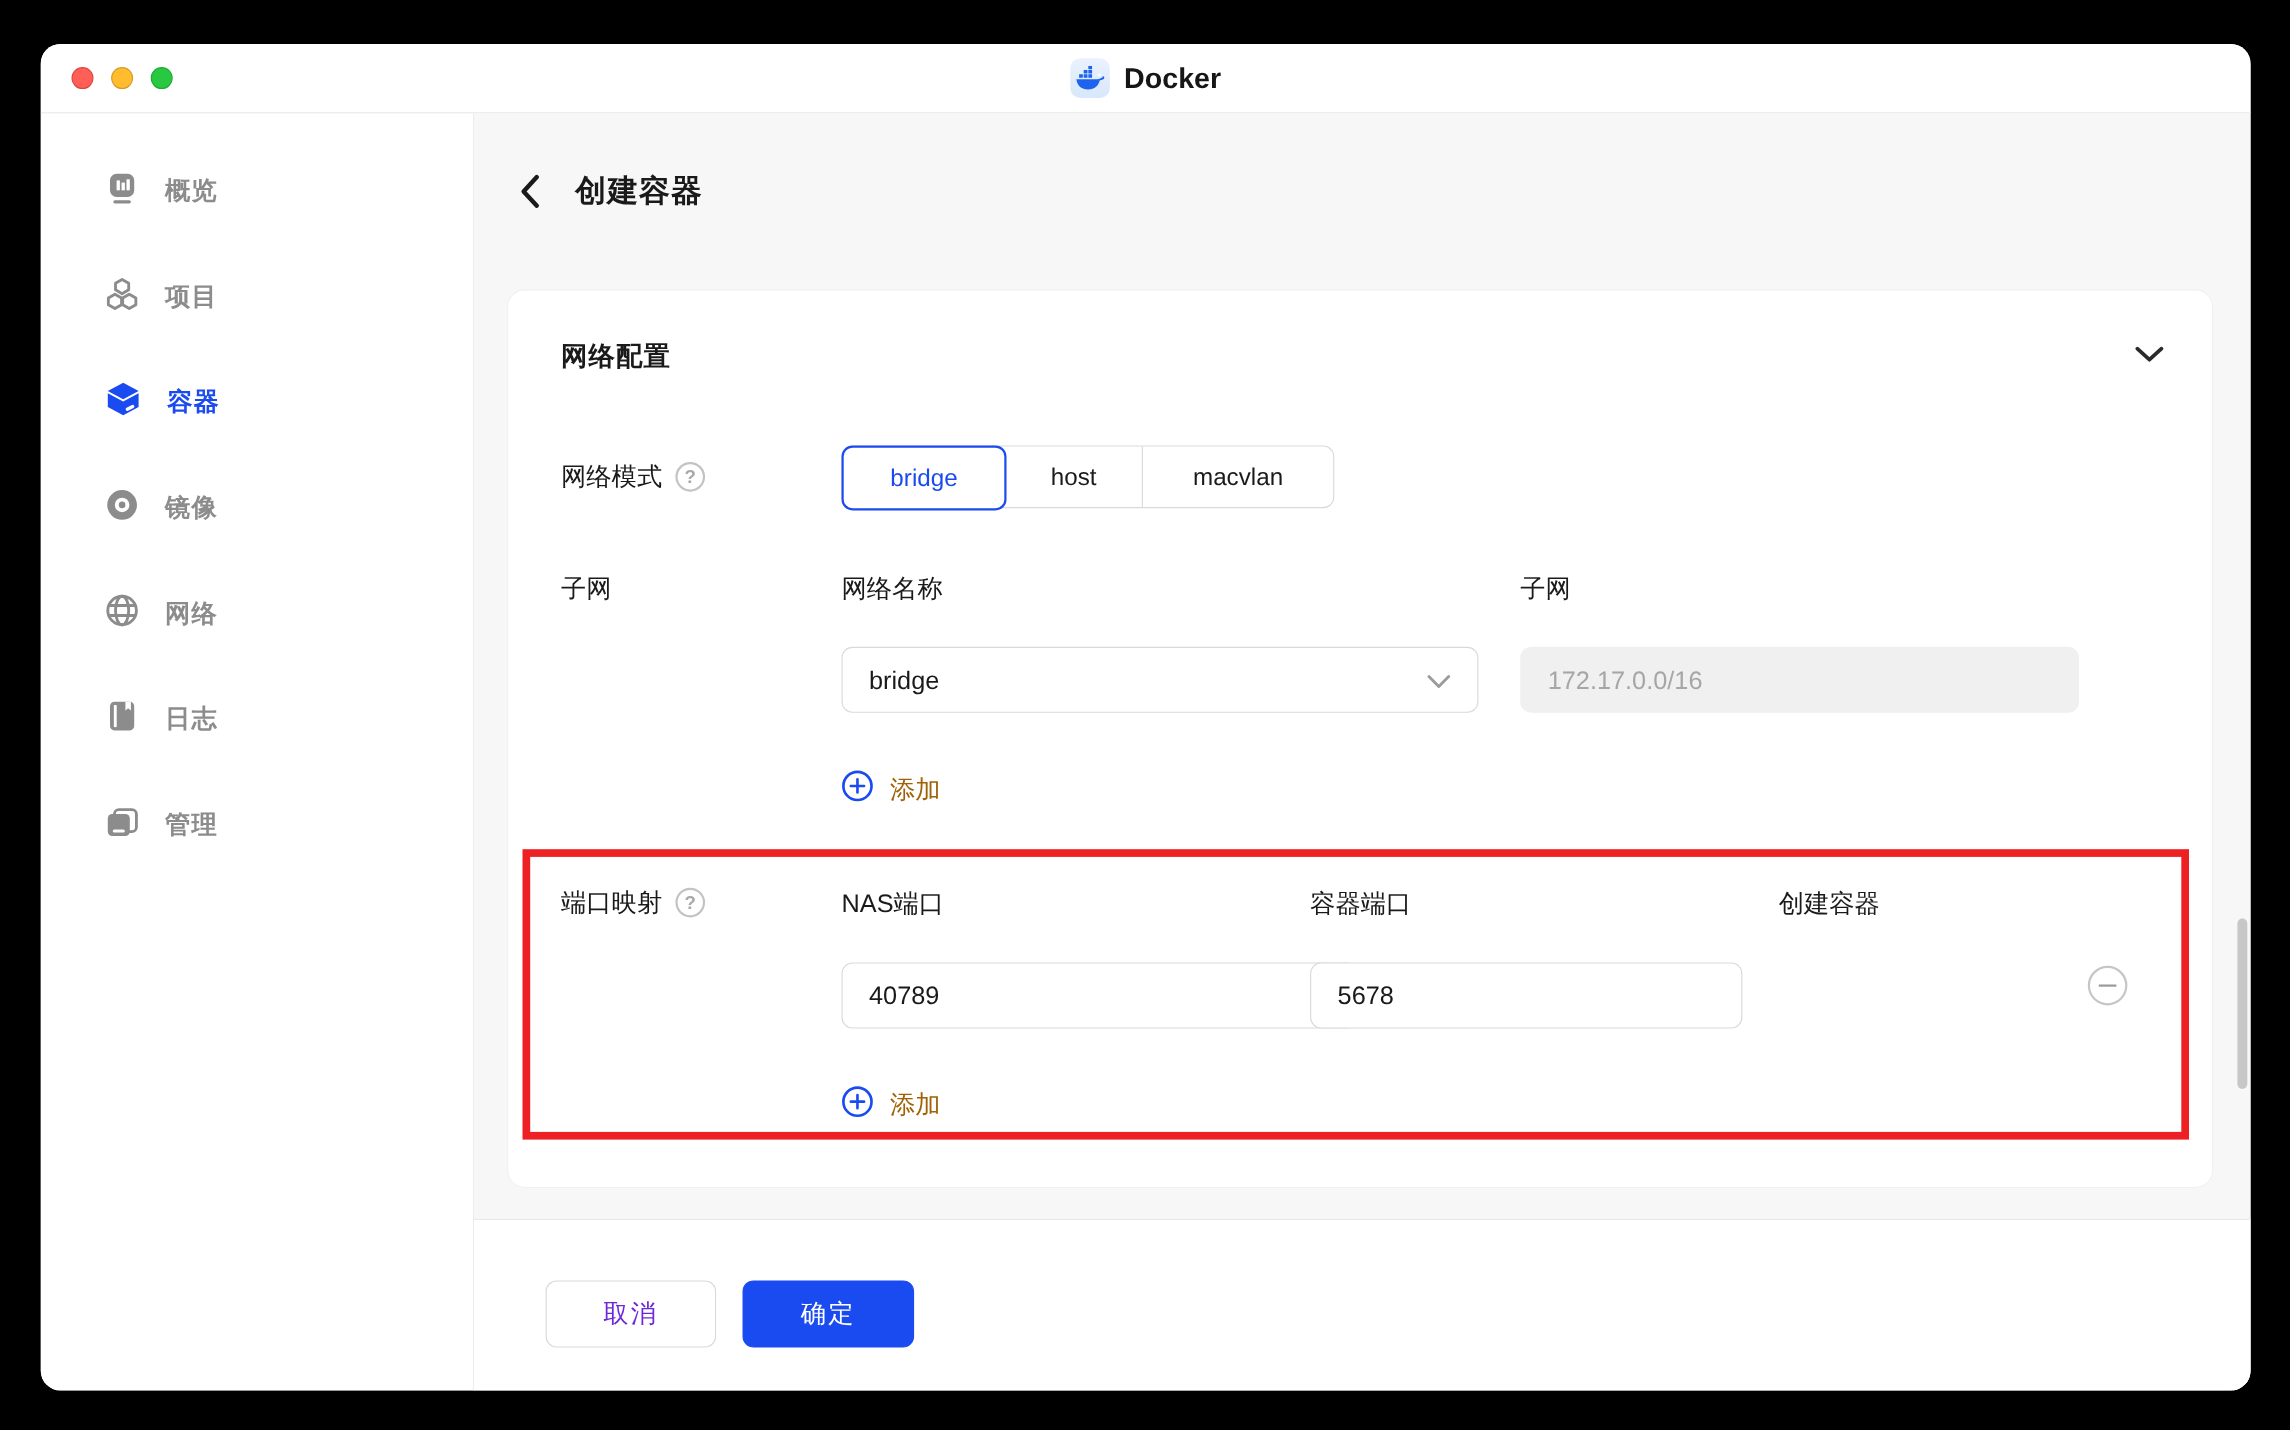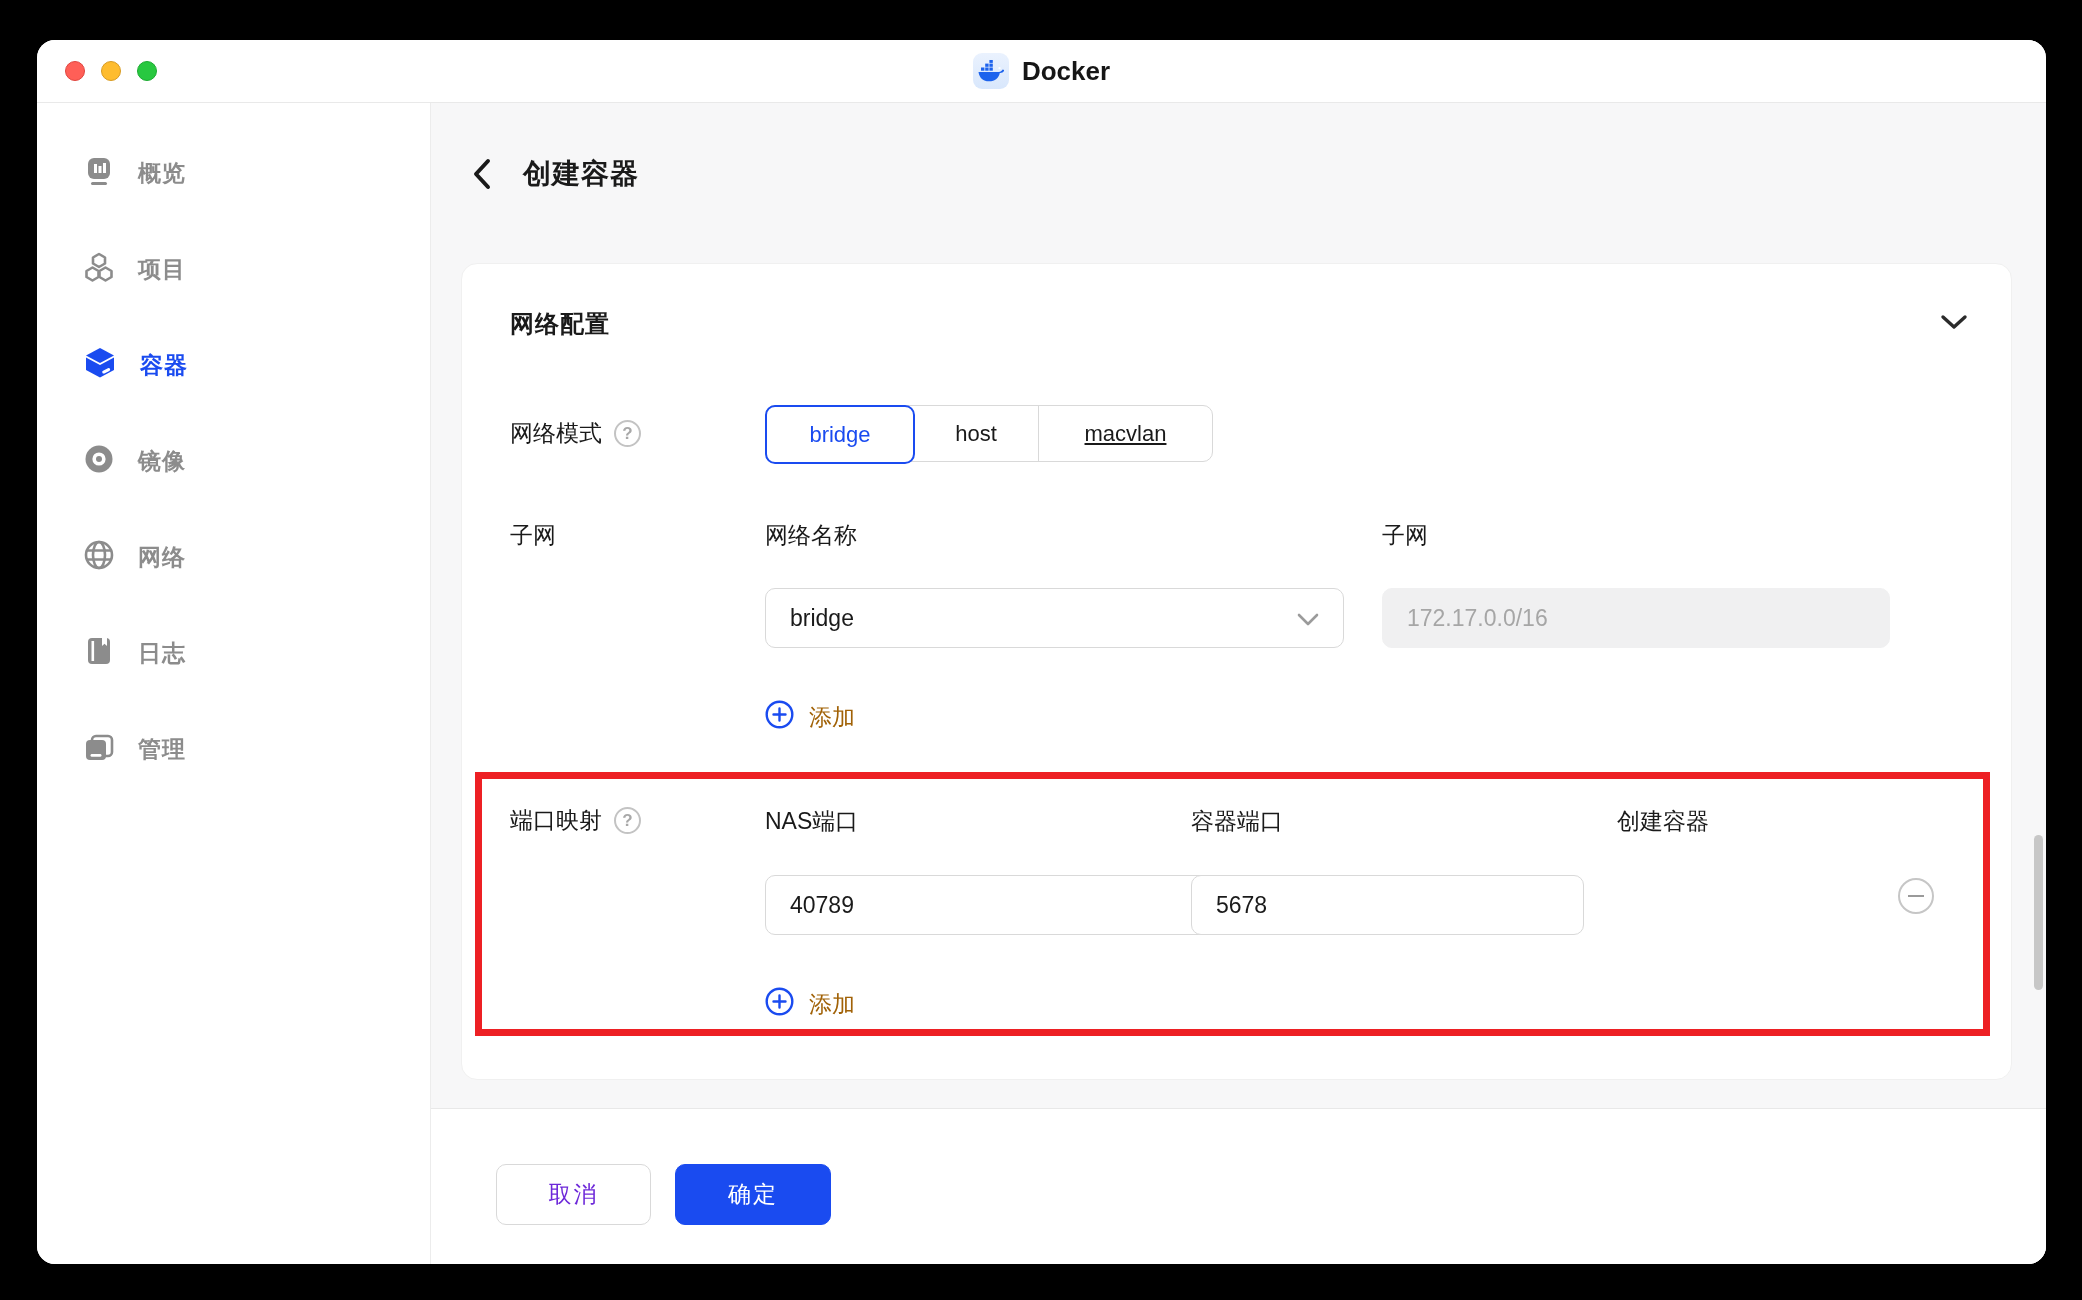--- a/index.html
+++ b/index.html
@@ -17,21 +17,21 @@
   .light.red   { background:#ff5f57; border:1px solid #e0443e; }
   .light.yellow{ background:#febc2e; border:1px solid #d89b22; }
   .light.green { background:#28c840; border:1px solid #1dab32; }
   .appicon { width:36px; height:36px; border-radius:9px; background:linear-gradient(180deg,#eaf2fe,#d8e7fc);
              display:flex; align-items:center; justify-content:center; }
   .apptitle { font-size:26px; font-weight:700; color:#161616; }
 
   
   .winbody { display:flex; flex:1 1 auto; min-height:0; }
   .sidebar { width:394px; background:#fff; border-right:1px solid #ececec; padding-top:22px; flex:0 0 auto; }
-  .side-item { height:96px; display:flex; align-items:center; padding-left:46px; gap:23px; cursor:pointer; }
+  .side-item { height:96px; display:flex; align-items:center; padding-left:58px; gap:23px; cursor:pointer; }
   .side-item .lbl { font-size:23px; font-weight:600; color:#8c8c8c; letter-spacing:1px; }
   .side-item.active .lbl { color:#1a4bf0; }
   .side-item svg { flex:0 0 auto; }
 
   .main { position:relative; flex:1 1 auto; background:#f7f7f8; }
 
   
   .page-head { position:absolute; left:36px; top:52px; display:flex; align-items:center; gap:26px; }
   .back-btn { width:30px; height:34px; display:flex; align-items:center; justify-content:center; cursor:pointer; }
   .page-title { font-size:28px; font-weight:700; color:#1a1a1a; letter-spacing:1px; }
@@ -45,21 +45,21 @@
   .row-label { position:absolute; display:flex; align-items:center; gap:12px; font-size:23px; color:#1a1a1a; }
   .help { width:27px; height:27px; border-radius:50%; border:2px solid #c3c3c3; color:#a8a8a8;
           font-size:17px; font-weight:700; display:flex; align-items:center; justify-content:center; }
 
   
   .seg { position:absolute; left:303px; top:141px; height:57px; display:flex;
          border:1px solid #d9d9d9; border-radius:10px; background:#fff; }
   .seg-opt { display:flex; align-items:center; justify-content:center; font-size:22px; color:#1a1a1a;
              cursor:pointer; border-right:1px solid #d9d9d9; }
   .seg-opt:last-child { border-right:none; }
-  .seg-opt.w1 { width:150px; } .seg-opt.w2 { width:125px; } .seg-opt.w3 { width:173px;text-decoration:underline; }
+  .seg-opt.w1 { width:150px; } .seg-opt.w2 { width:125px; } .seg-opt.w3 { width:173px; }
   .seg-opt.selected { position:relative; color:#1a4bf0; border:2px solid #1a4bf0; border-radius:10px;
                       margin:-1px; height:59px; background:#fff; z-index:2; }
 
   .field-label { position:absolute; font-size:23px; color:#1a1a1a; }
 
   .select { position:absolute; height:60px; border:1px solid #d9d9d9; border-radius:10px; background:#fff;
             display:flex; align-items:center; padding:0 24px; font-size:23px; color:#1a1a1a; cursor:pointer; }
   .select .chev { margin-left:auto; }
 
   .tinput { position:absolute; height:60px; border:1px solid #d9d9d9; border-radius:10px; background:#fff;

